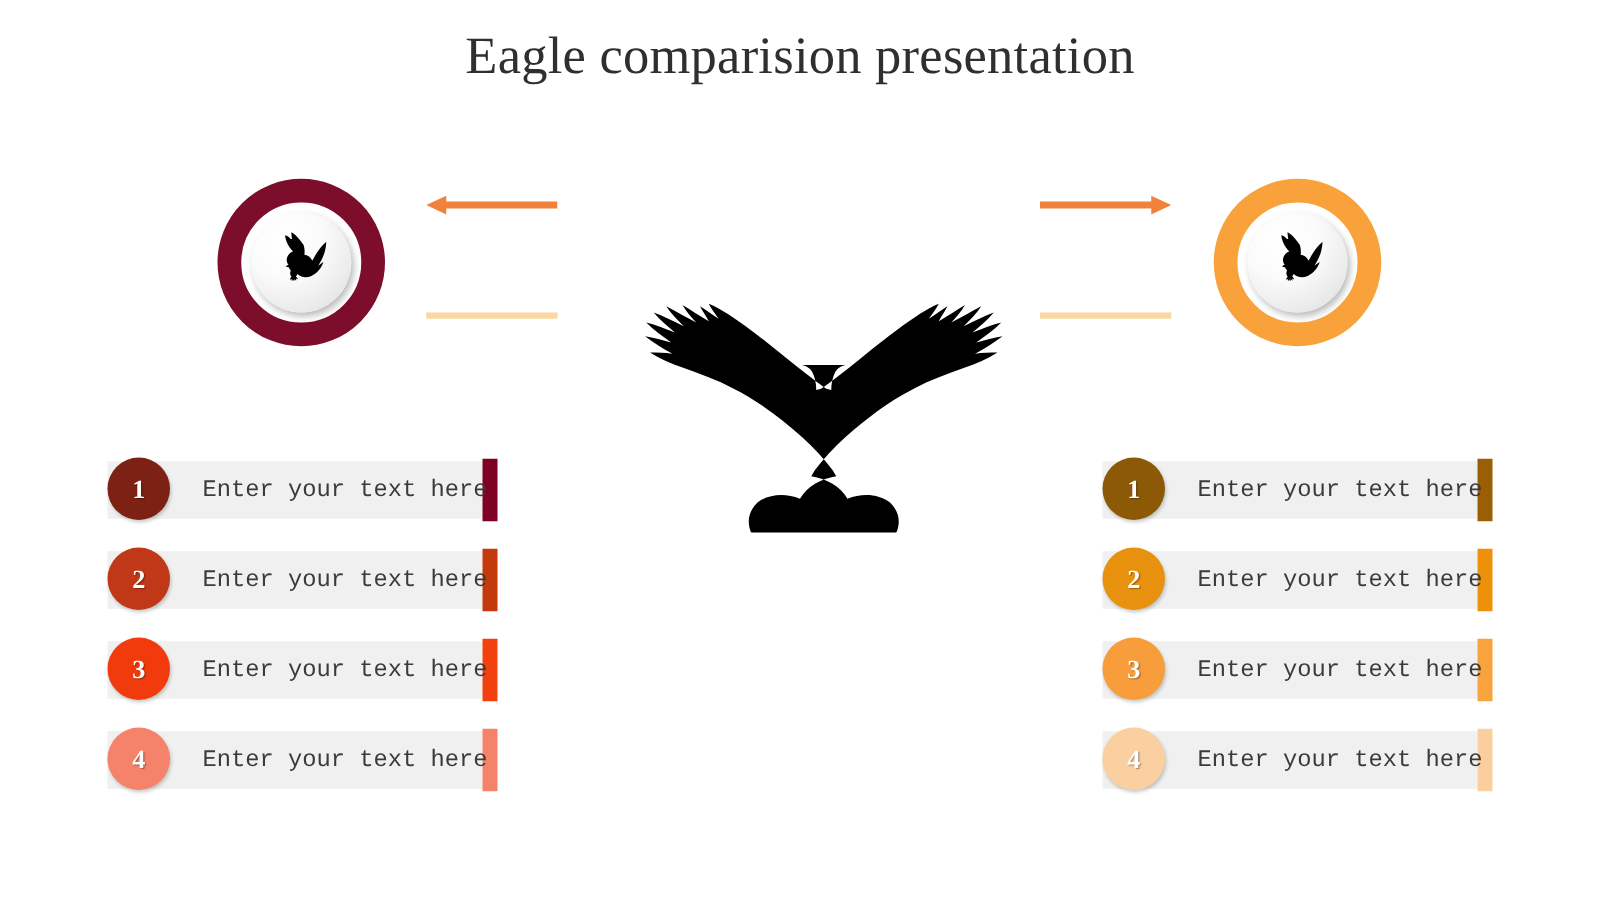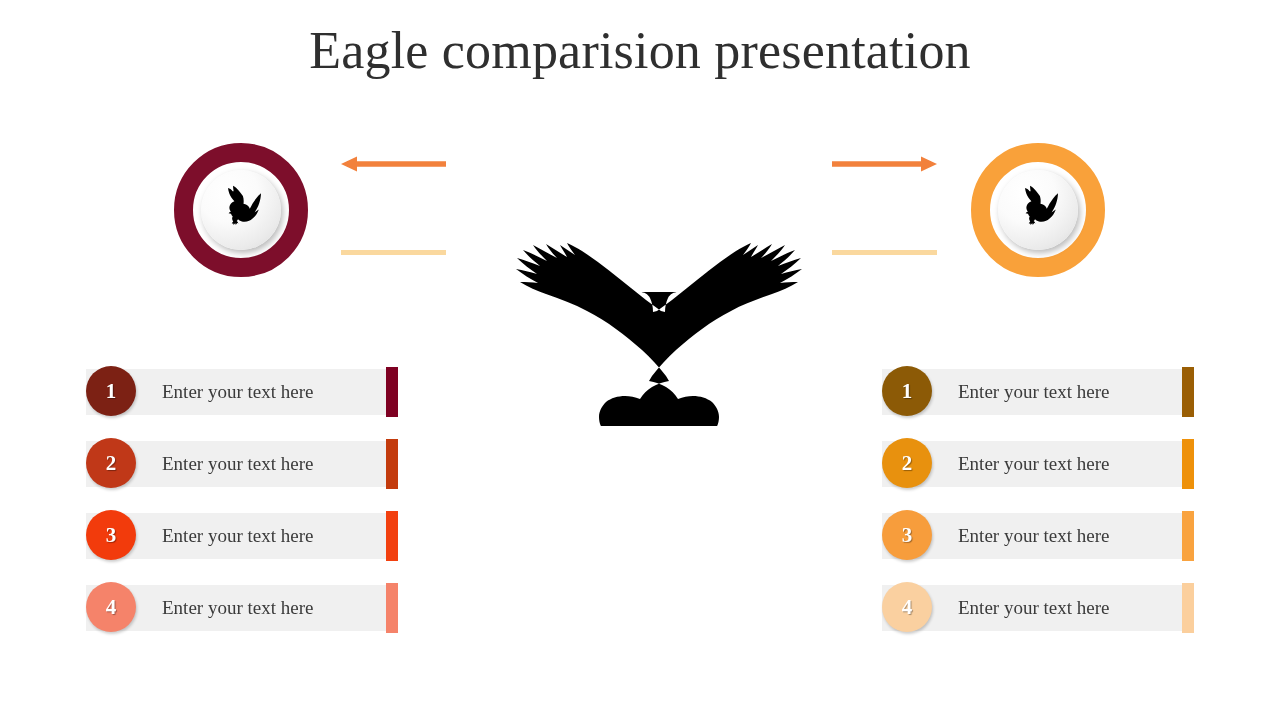--- a/index.html
+++ b/index.html
@@ -16,21 +16,21 @@
   }
 
   
   .slide-title {
     position: absolute;
     top: 22px;
     left: 0;
     width: 1280px;
     text-align: center;
     font-family: "Liberation Serif", "DejaVu Serif", serif;
-    font-size: 52px;
+    font-size: 42px;
     font-weight: 400;
     color: #2f2f2f;
     letter-spacing: 0.2px;
     line-height: 1.1;
   }
 
   
   .badge {
     position: absolute;
     width: 134px;
@@ -119,21 +119,21 @@
     box-sizing: border-box;
   }
   .row-left  .row-num { left: 0px; }
   .row-right .row-num { left: 0px; }
 
   .row-text {
     position: absolute;
     top: 0;
     height: 50px;
     line-height: 50px;
-    font-family: Liberation Serif, serif;
+    font-family: Liberation Mono, monospace;
     font-size: 19px;
     color: #3b3b3b;
     white-space: nowrap;
   }
   .row-left  .row-text { left: 76px; }
   .row-right .row-text { left: 76px; }
 </style>
 </head>
 <body>
 

